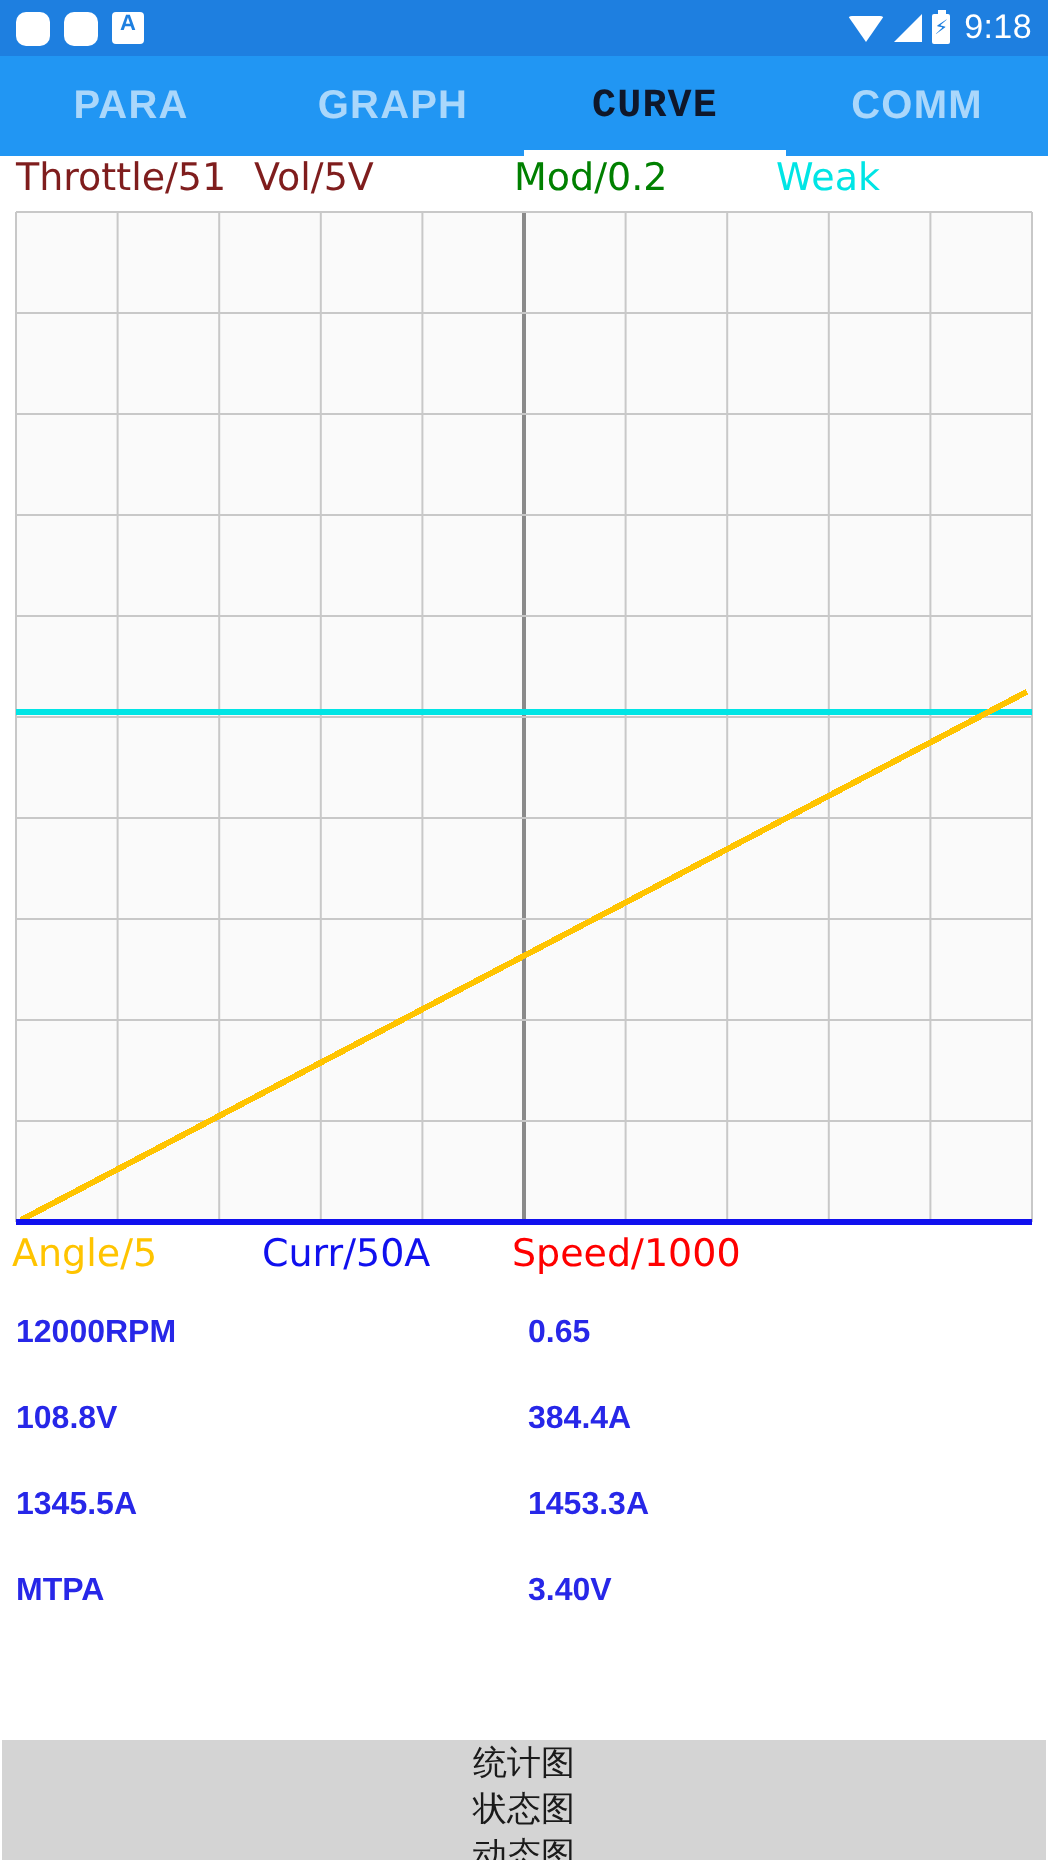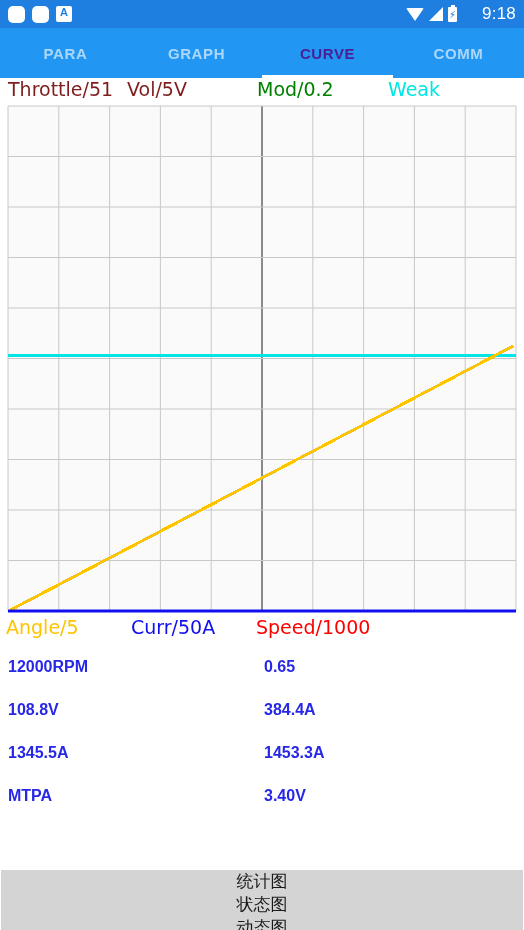--- a/index.html
+++ b/index.html
@@ -69,44 +69,44 @@
     content: "";
     position: absolute;
     top: -2px; left: 2.5px;
     width: 4px; height: 2px;
     background: #ffffff;
   }
   .sb-time {
     color: #ffffff;
     font-size: 17px;
     font-weight: 500;
-    margin-left: 20px;
+    margin-left: 2px;
     letter-spacing: 0.2px;
   }
 
   
   .tabbar {
     height: 50px;
     background: #2196F3;
     display: flex;
     align-items: stretch;
   }
   .tab {
     flex: 1;
     display: flex;
     align-items: center;
     justify-content: center;
     position: relative;
     color: rgba(255,255,255,0.62);
-    font-size: 15px;
+    font-size: 20px;
     font-weight: bold;
     letter-spacing: 0.6px;
     cursor: pointer;
   }
-  .tab.active { color: #4c1d95; }
+  .tab.active { color: #0f172a; font-family: Liberation Mono, monospace; }
   .tab.active::after {
     content: "";
     position: absolute;
     left: 0; right: 0; bottom: 0;
     height: 3px;
     background: #ffffff;
   }
 
   
   .legend-top {

